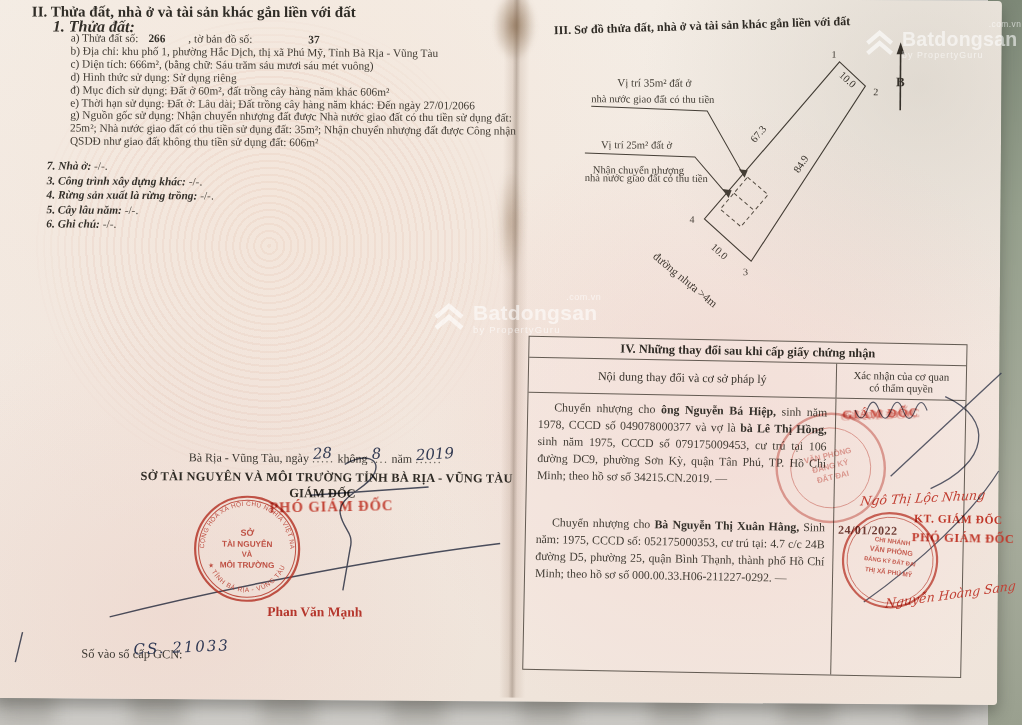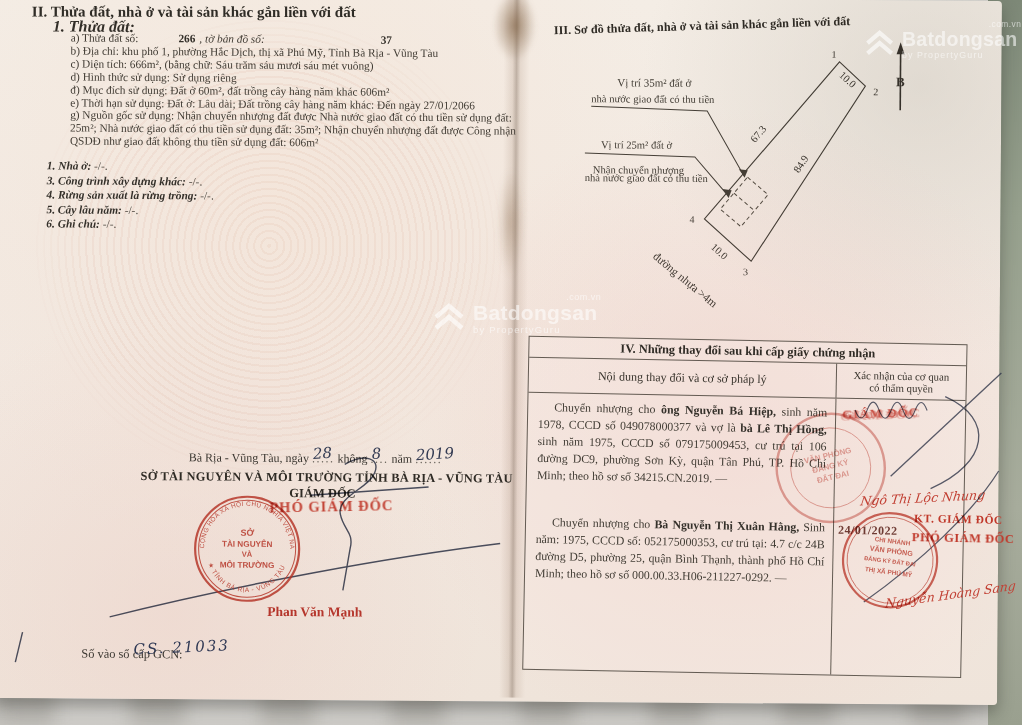--- a/index.html
+++ b/index.html
@@ -43,21 +43,21 @@
 
   .doc{color:#3e3a33;}
   b,.b{font-weight:700;color:#34302a;}
 
   
   .t2-title{left:36px;top:8px;width:480px;font-size:15px;font-weight:700;color:#2f2c26;transform:rotate(-.3deg);}
   .t2-sub{left:57px;top:23px;font-size:16px;font-weight:700;font-style:italic;color:#322e28;}
   .pl-lines{left:75px;top:37px;width:447px;font-size:11.3px;line-height:12.9px;color:#403b33;}
   .pl-lines .ln{white-space:nowrap;}
   .pl-lines .wrap{white-space:normal;text-align:left;}
-  .ga{margin-left:40px;} .gb{margin-left:4px;font-style:italic;} .gc{margin-left:116px;}
+  .ga{margin-left:10px;} .gb{margin-left:23px;} .gc{margin-left:56px;}
   .notes{left:52px;top:164px;width:420px;font-size:11.4px;line-height:14.6px;}
   .notes .note b{font-style:italic;}
   .notes .note span{font-style:normal;font-weight:400;color:#4a453d;}
 
   .dateline{left:196px;top:455px;width:330px;font-size:12px;color:#3c3832;white-space:nowrap;}
   .dots{letter-spacing:1.5px;color:#6b655c;}
   .hwslot{position:relative;display:inline-block;}
   .ink{position:absolute;left:1px;top:-7px;font-size:15px;font-style:italic;
     color:#323a52;font-family:"DejaVu Serif", serif;transform:rotate(-4deg);}
   .issuer{left:138px;top:474px;width:392px;text-align:center;font-size:12.4px;font-weight:700;color:#2f2b25;letter-spacing:.2px;}
@@ -132,21 +132,21 @@
       <div class="ln"><span>a) Thửa đất số:</span><b class="ga">266</b><span class="gb">, tờ bản đồ số:</span><b class="gc">37</b></div>
       <div class="ln">b) Địa chỉ:  khu phố 1, phường Hắc Dịch, thị xã Phú Mỹ, Tỉnh Bà Rịa - Vũng Tàu</div>
       <div class="ln">c) Diện tích:  666m², (bằng chữ: Sáu trăm sáu mươi sáu mét vuông)</div>
       <div class="ln">d) Hình thức sử dụng:  Sử dụng riêng</div>
       <div class="ln">đ) Mục đích sử dụng:  Đất ở 60m², đất trồng cây hàng năm khác 606m²</div>
       <div class="wrap">e) Thời hạn sử dụng:  Đất ở: Lâu dài; Đất trồng cây hàng năm khác: Đến ngày 27/01/2066</div>
       <div class="wrap">g) Nguồn gốc sử dụng:  Nhận chuyển nhượng đất được Nhà nước giao đất có thu tiền sử dụng đất: 25m²; Nhà nước giao đất có thu tiền sử dụng đất: 35m²; Nhận chuyển nhượng đất được Công nhận QSDĐ như giao đất không thu tiền sử dụng đất: 606m²</div>
     </div>
 
     <div class="abs notes">
-      <div class="note"><b>1. Nhà ở:</b> <span>-/-.</span></div>
+      <div class="note"><b>7. Nhà ở:</b> <span>-/-.</span></div>
       <div class="note"><b>3. Công trình xây dựng khác:</b> <span>-/-.</span></div>
       <div class="note"><b>4. Rừng sản xuất là rừng trồng:</b> <span>-/-.</span></div>
       <div class="note"><b>5. Cây lâu năm:</b> <span>-/-.</span></div>
       <div class="note"><b>6. Ghi chú:</b> <span>-/-.</span></div>
     </div>
 
     <div class="abs dateline">
       <span>Bà Rịa - Vũng Tàu, ngày</span>
       <span class="hwslot"><span class="dots">.....</span><span class="ink">28</span></span>
       <span>không</span>

